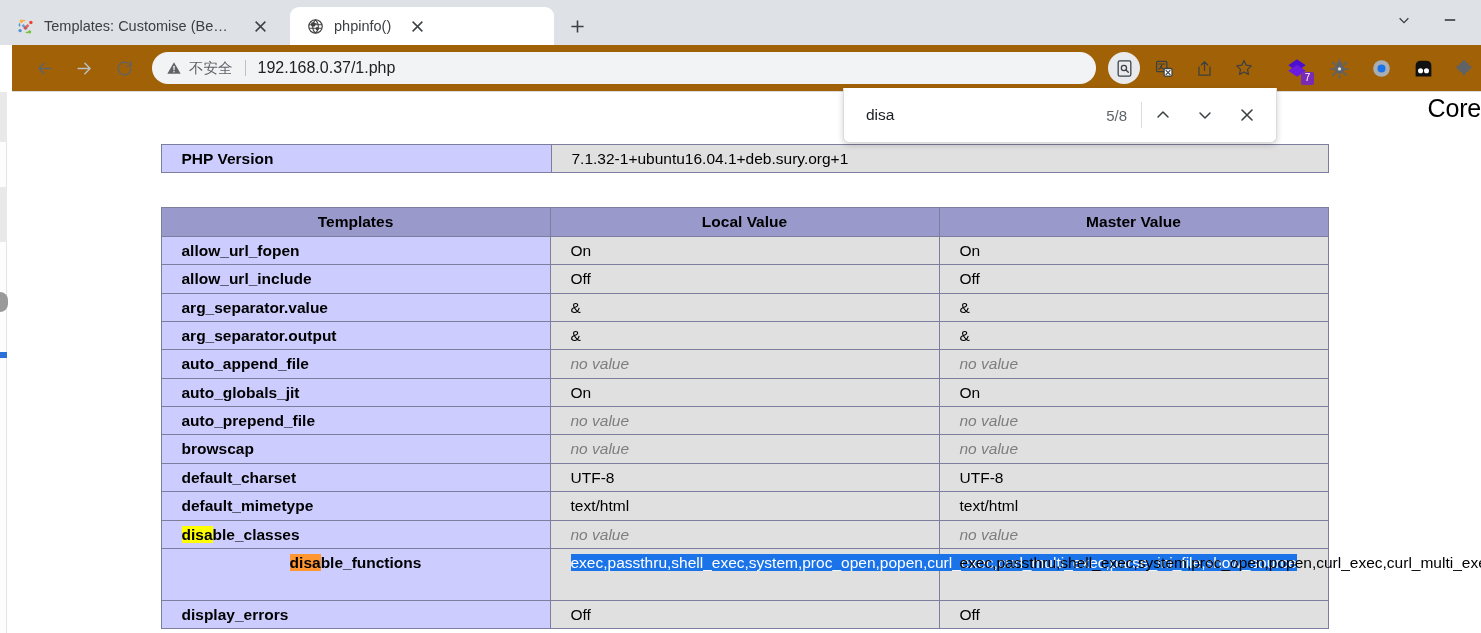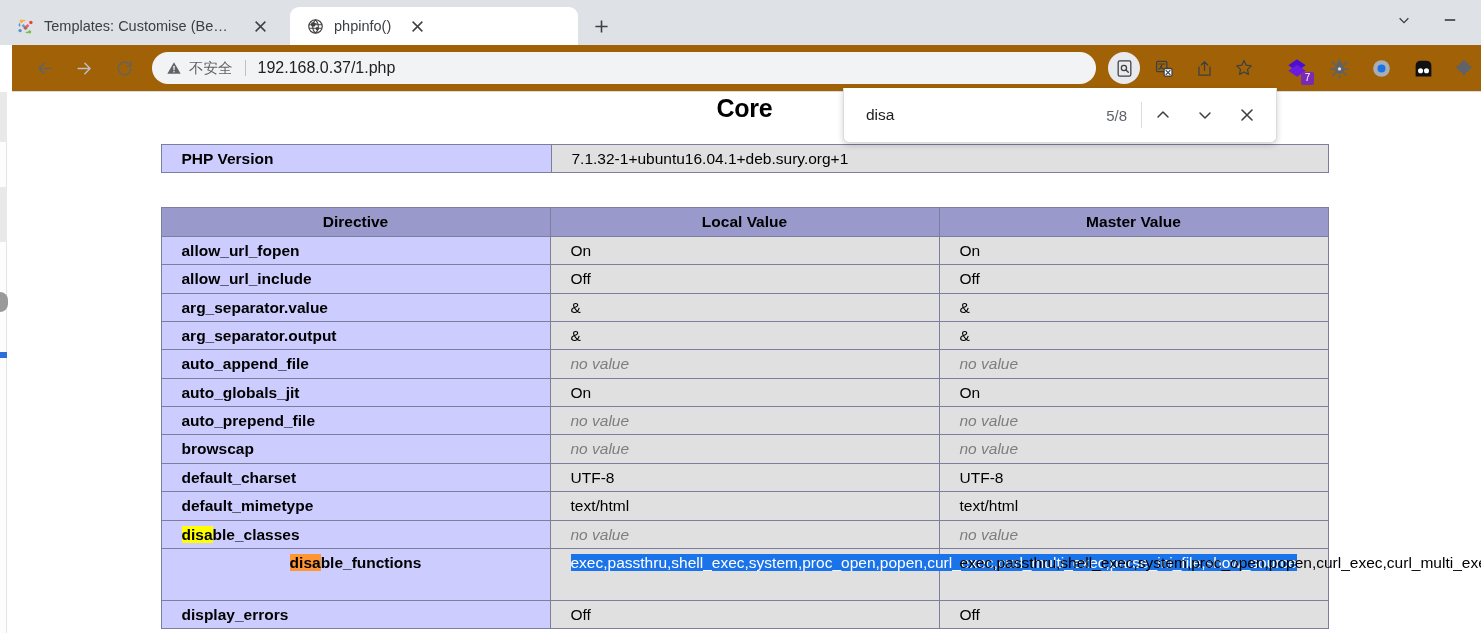--- a/index.html
+++ b/index.html
@@ -121,21 +121,21 @@
   }
   .edge-mark { position:absolute; left:0; width:7px; background:#e9e9e9; }
   .edge-blob { position:absolute; left:0px; width:8px; height:20px; background:#9a9a9a; border-radius:0 9px 9px 0;}
   .edge-tick { position:absolute; left:0px; width:7px; height:6px; background:#2b6fd8;}
 
   .page {
     position: absolute; top: 0; left: 8px; width: 1473px; height: 541px;
     overflow: hidden;
   }
   h1.core {
-    text-align: center; font-size: 25px; font-weight: bold;
+    text-align: right; font-size: 25px; font-weight: normal;
     color: #000; margin-top: 2px; letter-spacing: -0.2px;
     font-family: "Liberation Sans", sans-serif;
   }
   table.info {
     width: 1168px; margin: 21px auto 0 auto;
     border-collapse: collapse; table-layout: fixed;
   }
   table.info2 { margin-top: 34px; }
   table.info td, table.info th {
     border: 1px solid #7d7d9e;
@@ -182,21 +182,21 @@
         </svg>
       </span>
       <span class="tab-title">Templates: Customise (Beez3)</span>
       <span class="tab-close">
         <svg width="13" height="13" viewBox="0 0 16 16">
             <path d="M2 2 L14 14 M14 2 L2 14" stroke="#3c4043" stroke-width="1.8" fill="none"></path>
           </svg>
       </span>
     </div>
 
-    <div class="tab active" style="width:288px;margin-top:48px;">
+    <div class="tab active" style="width:264px;margin-top:48px;">
       <span class="tab-fav">
         <svg width="17" height="17" viewBox="0 0 24 24">
           <circle cx="12" cy="12" r="9.5" fill="none" stroke="#444" stroke-width="1.7"></circle>
           <path d="M12 2.5c-2.6 2.4-4 5.7-4 9.5s1.4 7.1 4 9.5c2.6-2.4 4-5.7 4-9.5s-1.4-7.1-4-9.5z" fill="none" stroke="#444" stroke-width="1.5"></path>
           <path d="M3 9.5h18M3 14.5h18" stroke="#444" stroke-width="1.4"></path>
           <path d="M6 6.5c2 1.6 4.2 2.2 6 2.2 1.3 0 2-.3 2.6-.8" fill="#444"></path>
           <circle cx="8.7" cy="9.2" r="3.3" fill="#444"></circle>
           <circle cx="14.5" cy="15" r="2.4" fill="#444"></circle>
         </svg>
       </span>
@@ -363,21 +363,21 @@
         <tr>
           <td class="e">PHP Version</td>
           <td class="v" colspan="2">7.1.32-1+ubuntu16.04.1+deb.sury.org+1</td>
         </tr>
       </tbody>
     </table>
 
     <table class="info info2">
       <thead>
         <tr>
-          <th class="h">Directive</th>
+          <th class="h">Templates</th>
           <th class="h">Local Value</th>
           <th class="h">Master Value</th>
         </tr>
       </thead>
       <tbody id="directive-rows">
           <tr>
             <td class="e">allow_url_fopen</td>
             <td class="v">On</td>
             <td class="v">On</td>
           </tr>

